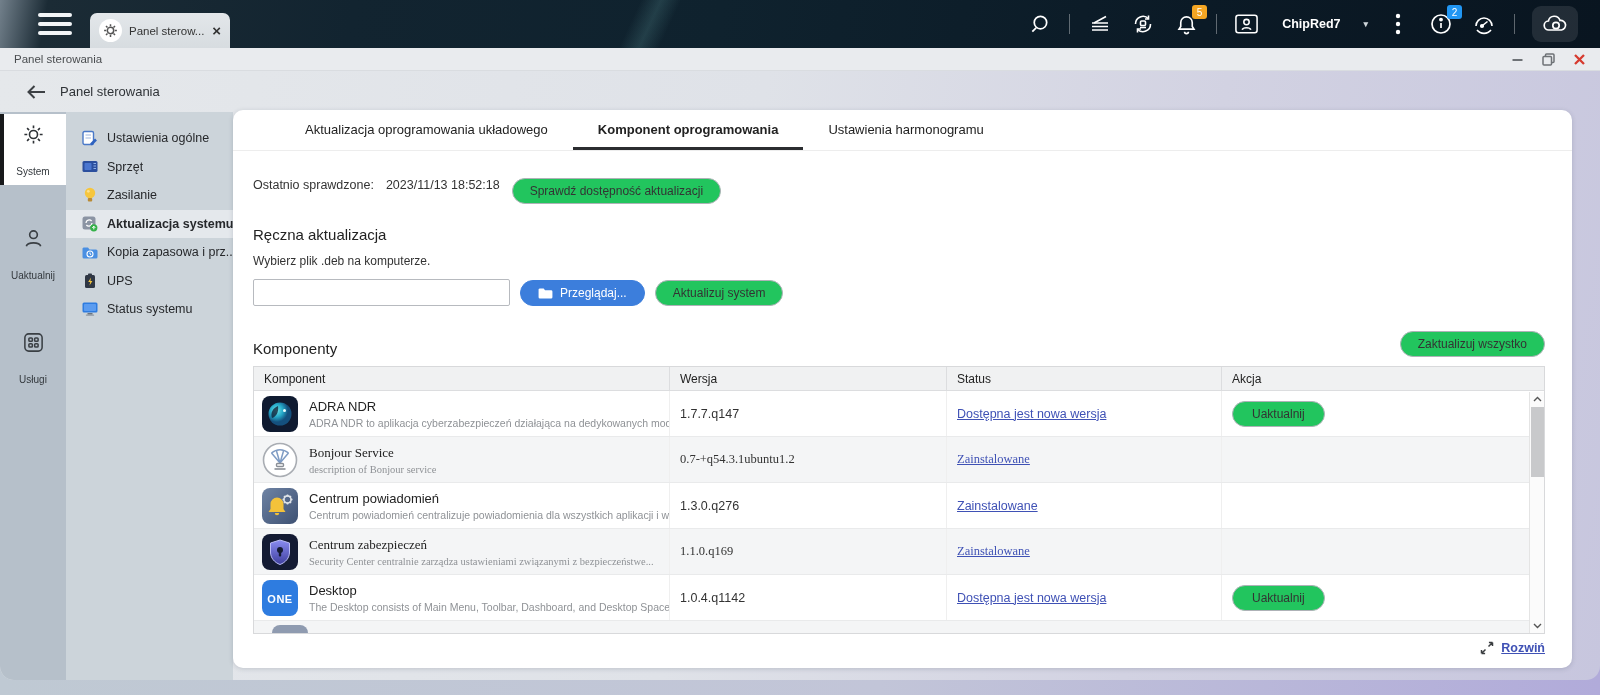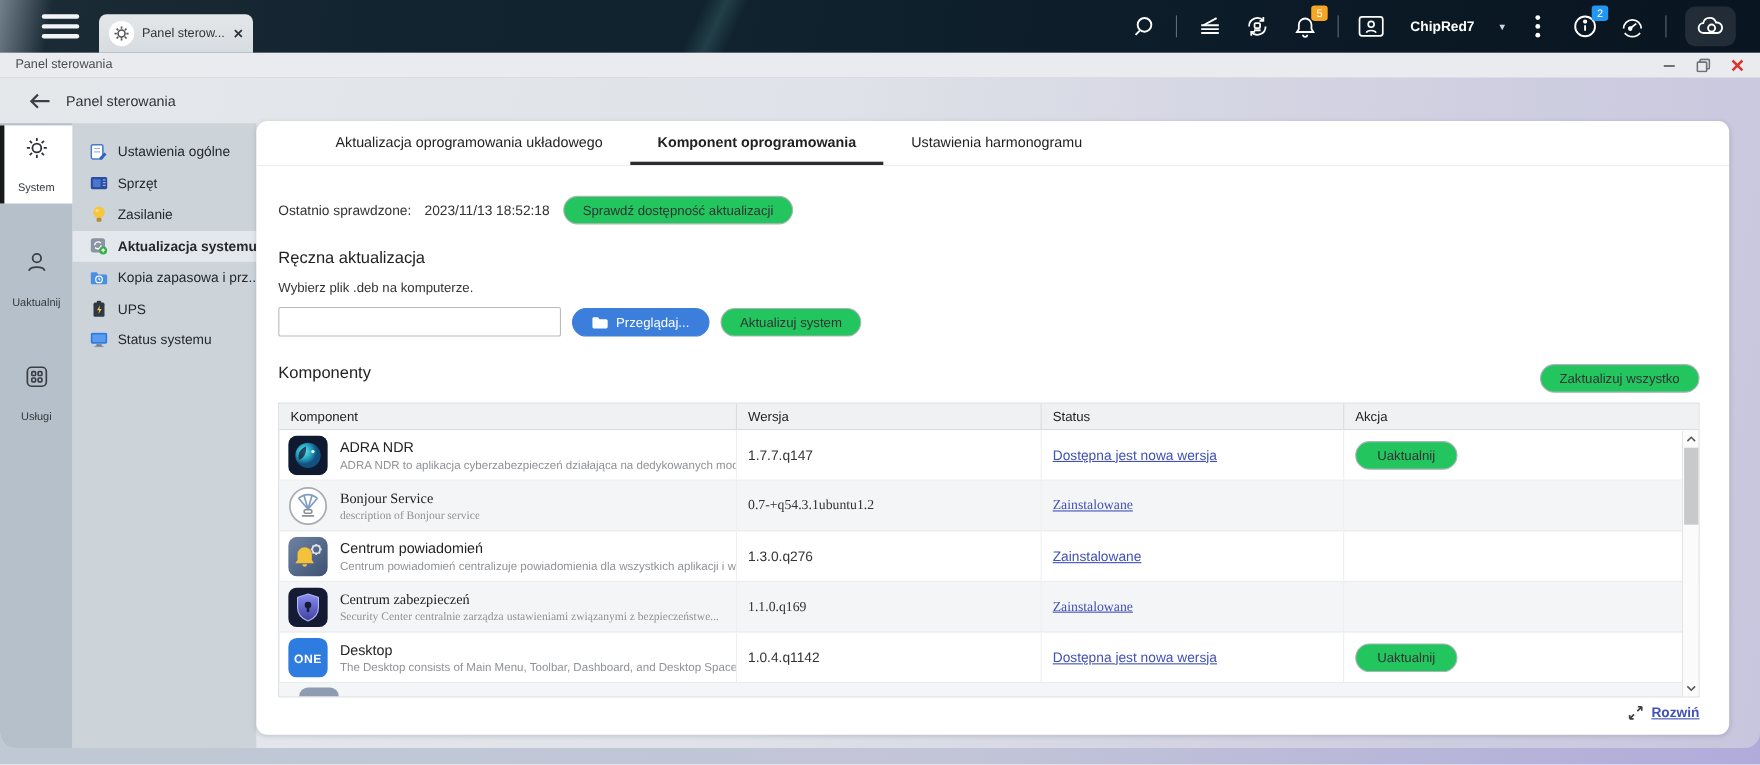--- a/index.html
+++ b/index.html
@@ -62,31 +62,31 @@
   .sub-item.active .sl{ font-weight:bold;}
   .si{ width:17px; height:17px; flex:0 0 auto; display:flex; align-items:center; justify-content:center;}
   
   .panel{ position:absolute; top:39px; left:233px; width:1339px; height:558px; background:#fff;
     border-radius:10px; box-shadow:0 1px 5px rgba(40,50,70,.18); overflow:hidden;}
   .tabs-row{ height:41px; display:flex; padding-left:47px; border-bottom:1px solid #ededed;}
   .tab{ padding:0 25px; line-height:40px; font-size:13px; color:#222; cursor:pointer; position:relative; white-space:nowrap;}
   .tab.active{ font-weight:bold;}
   .tab.active::after{ content:""; position:absolute; left:0; right:0; bottom:0; height:3px; background:#2b2d30;}
   .content{ padding:0 20px;}
-  .check-row{ margin-top:27px; display:flex; align-items:center; gap:12px;}
+  .check-row{ margin-top:27px; display:flex; gap:12px;}
   .check-row .lbl, .check-row .val{ font-size:12.5px; color:#333;}
   .pill{ border:1px solid #aeb2b7; background:#22c55e; border-radius:14px; padding:5px 17px; font-size:12px; color:#333;
     font-family:"Liberation Sans",sans-serif; cursor:pointer; white-space:nowrap;}
   .pill.blue{ background:#3c7edc; border-color:#3c7edc; color:#fff; display:flex; align-items:center; gap:7px;}
   h3.sec{ font-size:15px; color:#222; font-weight:normal;}
   .manual-title{ margin-top:22px;}
   .hint{ margin-top:11px; font-size:12px; color:#333;}
   .upload-row{ margin-top:11px; display:flex; align-items:center; gap:10px;}
   .file-input{ width:257px; height:27px; border:1px solid #b7babf; border-radius:2px; background:#fff; padding:0 8px; font-size:12px; font-family:"Liberation Sans",sans-serif;}
-  .comp-row{ margin-top:25px; display:flex; justify-content:space-between; width:1292px;}
+  .comp-row{ margin-top:25px; display:flex; align-items:flex-end; justify-content:space-between; width:1292px;}
   
   .ctable{ margin-top:9px; width:1292px; border:1px solid #d8d9db; position:relative; background:#fff;}
   .thead{ display:flex; height:24px; background:#f0f1f2; border-bottom:1px solid #dcdddf; padding-right:16px;}
   .th{ font-size:12px; color:#222; display:flex; align-items:center; padding-left:10px;}
   .th + .th{ border-left:1px solid #dcdddf;}
   .trow{ display:flex; height:46px; padding-right:16px; border-bottom:1px solid #e9eaeb;}
   .trow.alt{ background:#f4f5f6;font-family:Liberation Serif, serif;}
   .td{ display:flex; align-items:center; padding-left:10px; overflow:hidden;}
   .td + .td{ border-left:1px solid #efefef;}
   .col-comp{ width:415px;} .col-ver{ width:277px;} .col-status{ width:275px;} .col-akcja{ flex:1;}

